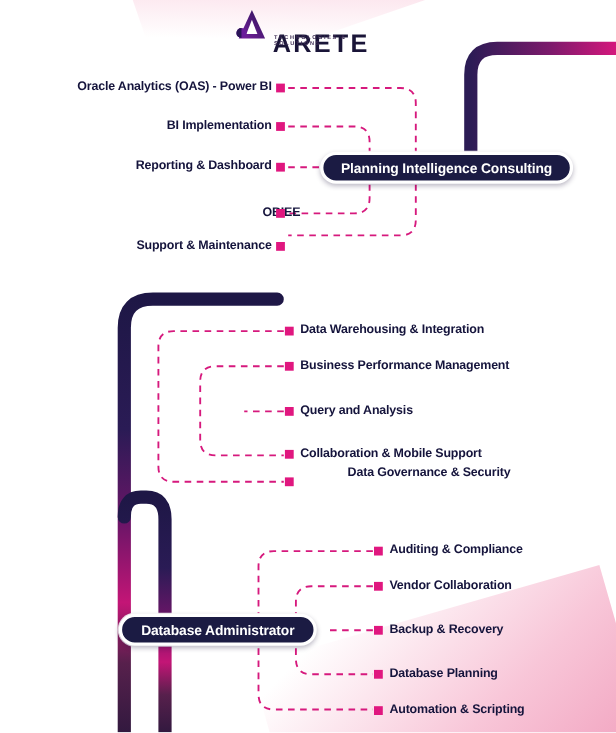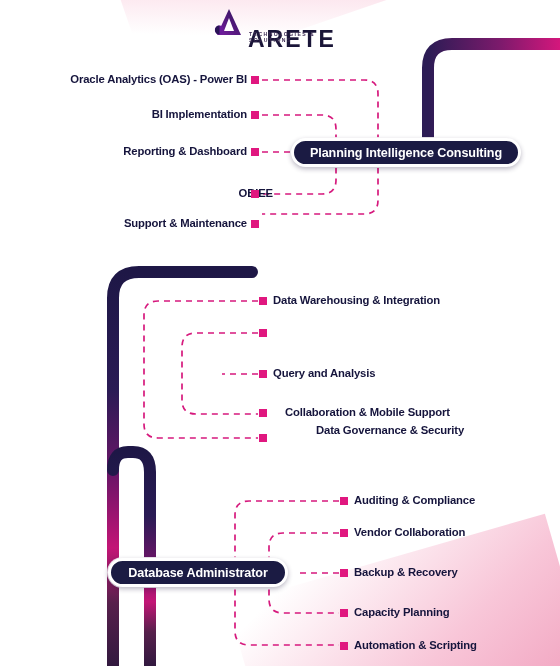--- a/index.html
+++ b/index.html
@@ -148,34 +148,35 @@
   <div class="leaf left" style="left:0px;top:187px;width:247px;padding-left:26px;">OBIEE</div>
   <div class="leaf left" style="left:0px;top:217px;width:247px;">Support &amp; Maintenance</div>
 
   <div style="position:absolute;left:251px;top:76px;width:8px;height:8px;background:#e0177f;"></div>
   <div style="position:absolute;left:251px;top:111px;width:8px;height:8px;background:#e0177f;"></div>
   <div style="position:absolute;left:251px;top:148px;width:8px;height:8px;background:#e0177f;"></div>
   <div style="position:absolute;left:251px;top:190px;width:8px;height:8px;background:#e0177f;"></div>
   <div style="position:absolute;left:251px;top:220px;width:8px;height:8px;background:#e0177f;"></div>
 
   <div class="leaf right" style="left:273px;top:294px;">Data Warehousing &amp; Integration</div>
+  <div class="leaf right" style="left:273px;top:326px;">Business Performance Management</div>
   <div class="leaf right" style="left:273px;top:367px;">Query and Analysis</div>
-  <div class="leaf right" style="left:273px;top:406px;margin-left:12px;">Collaboration &amp; Mobile Support</div>
+  <div class="leaf right" style="left:273px;top:406px;">Collaboration &amp; Mobile Support</div>
   <div class="leaf right" style="left:273px;top:424px;padding-left:43px;">Data Governance &amp; Security</div>
 
   <div style="position:absolute;left:259px;top:297px;width:8px;height:8px;background:#e0177f;"></div>
   <div style="position:absolute;left:259px;top:329px;width:8px;height:8px;background:#e0177f;"></div>
   <div style="position:absolute;left:259px;top:370px;width:8px;height:8px;background:#e0177f;"></div>
   <div style="position:absolute;left:259px;top:409px;width:8px;height:8px;background:#e0177f;"></div>
   <div style="position:absolute;left:259px;top:434px;width:8px;height:8px;background:#e0177f;"></div>
 
   <div class="leaf right" style="left:354px;top:494px;">Auditing &amp; Compliance</div>
   <div class="leaf right" style="left:354px;top:526px;">Vendor Collaboration</div>
   <div class="leaf right" style="left:354px;top:566px;">Backup &amp; Recovery</div>
-  <div class="leaf right" style="left:354px;top:606px;">Capacity Planning</div>
+  <div class="leaf right" style="left:354px;top:606px;">Database Planning</div>
   <div class="leaf right" style="left:354px;top:639px;">Automation &amp; Scripting</div>
 
   <div style="position:absolute;left:340px;top:497px;width:8px;height:8px;background:#e0177f;"></div>
   <div style="position:absolute;left:340px;top:529px;width:8px;height:8px;background:#e0177f;"></div>
   <div style="position:absolute;left:340px;top:569px;width:8px;height:8px;background:#e0177f;"></div>
   <div style="position:absolute;left:340px;top:609px;width:8px;height:8px;background:#e0177f;"></div>
   <div style="position:absolute;left:340px;top:642px;width:8px;height:8px;background:#e0177f;"></div>
 
 </div>
 

